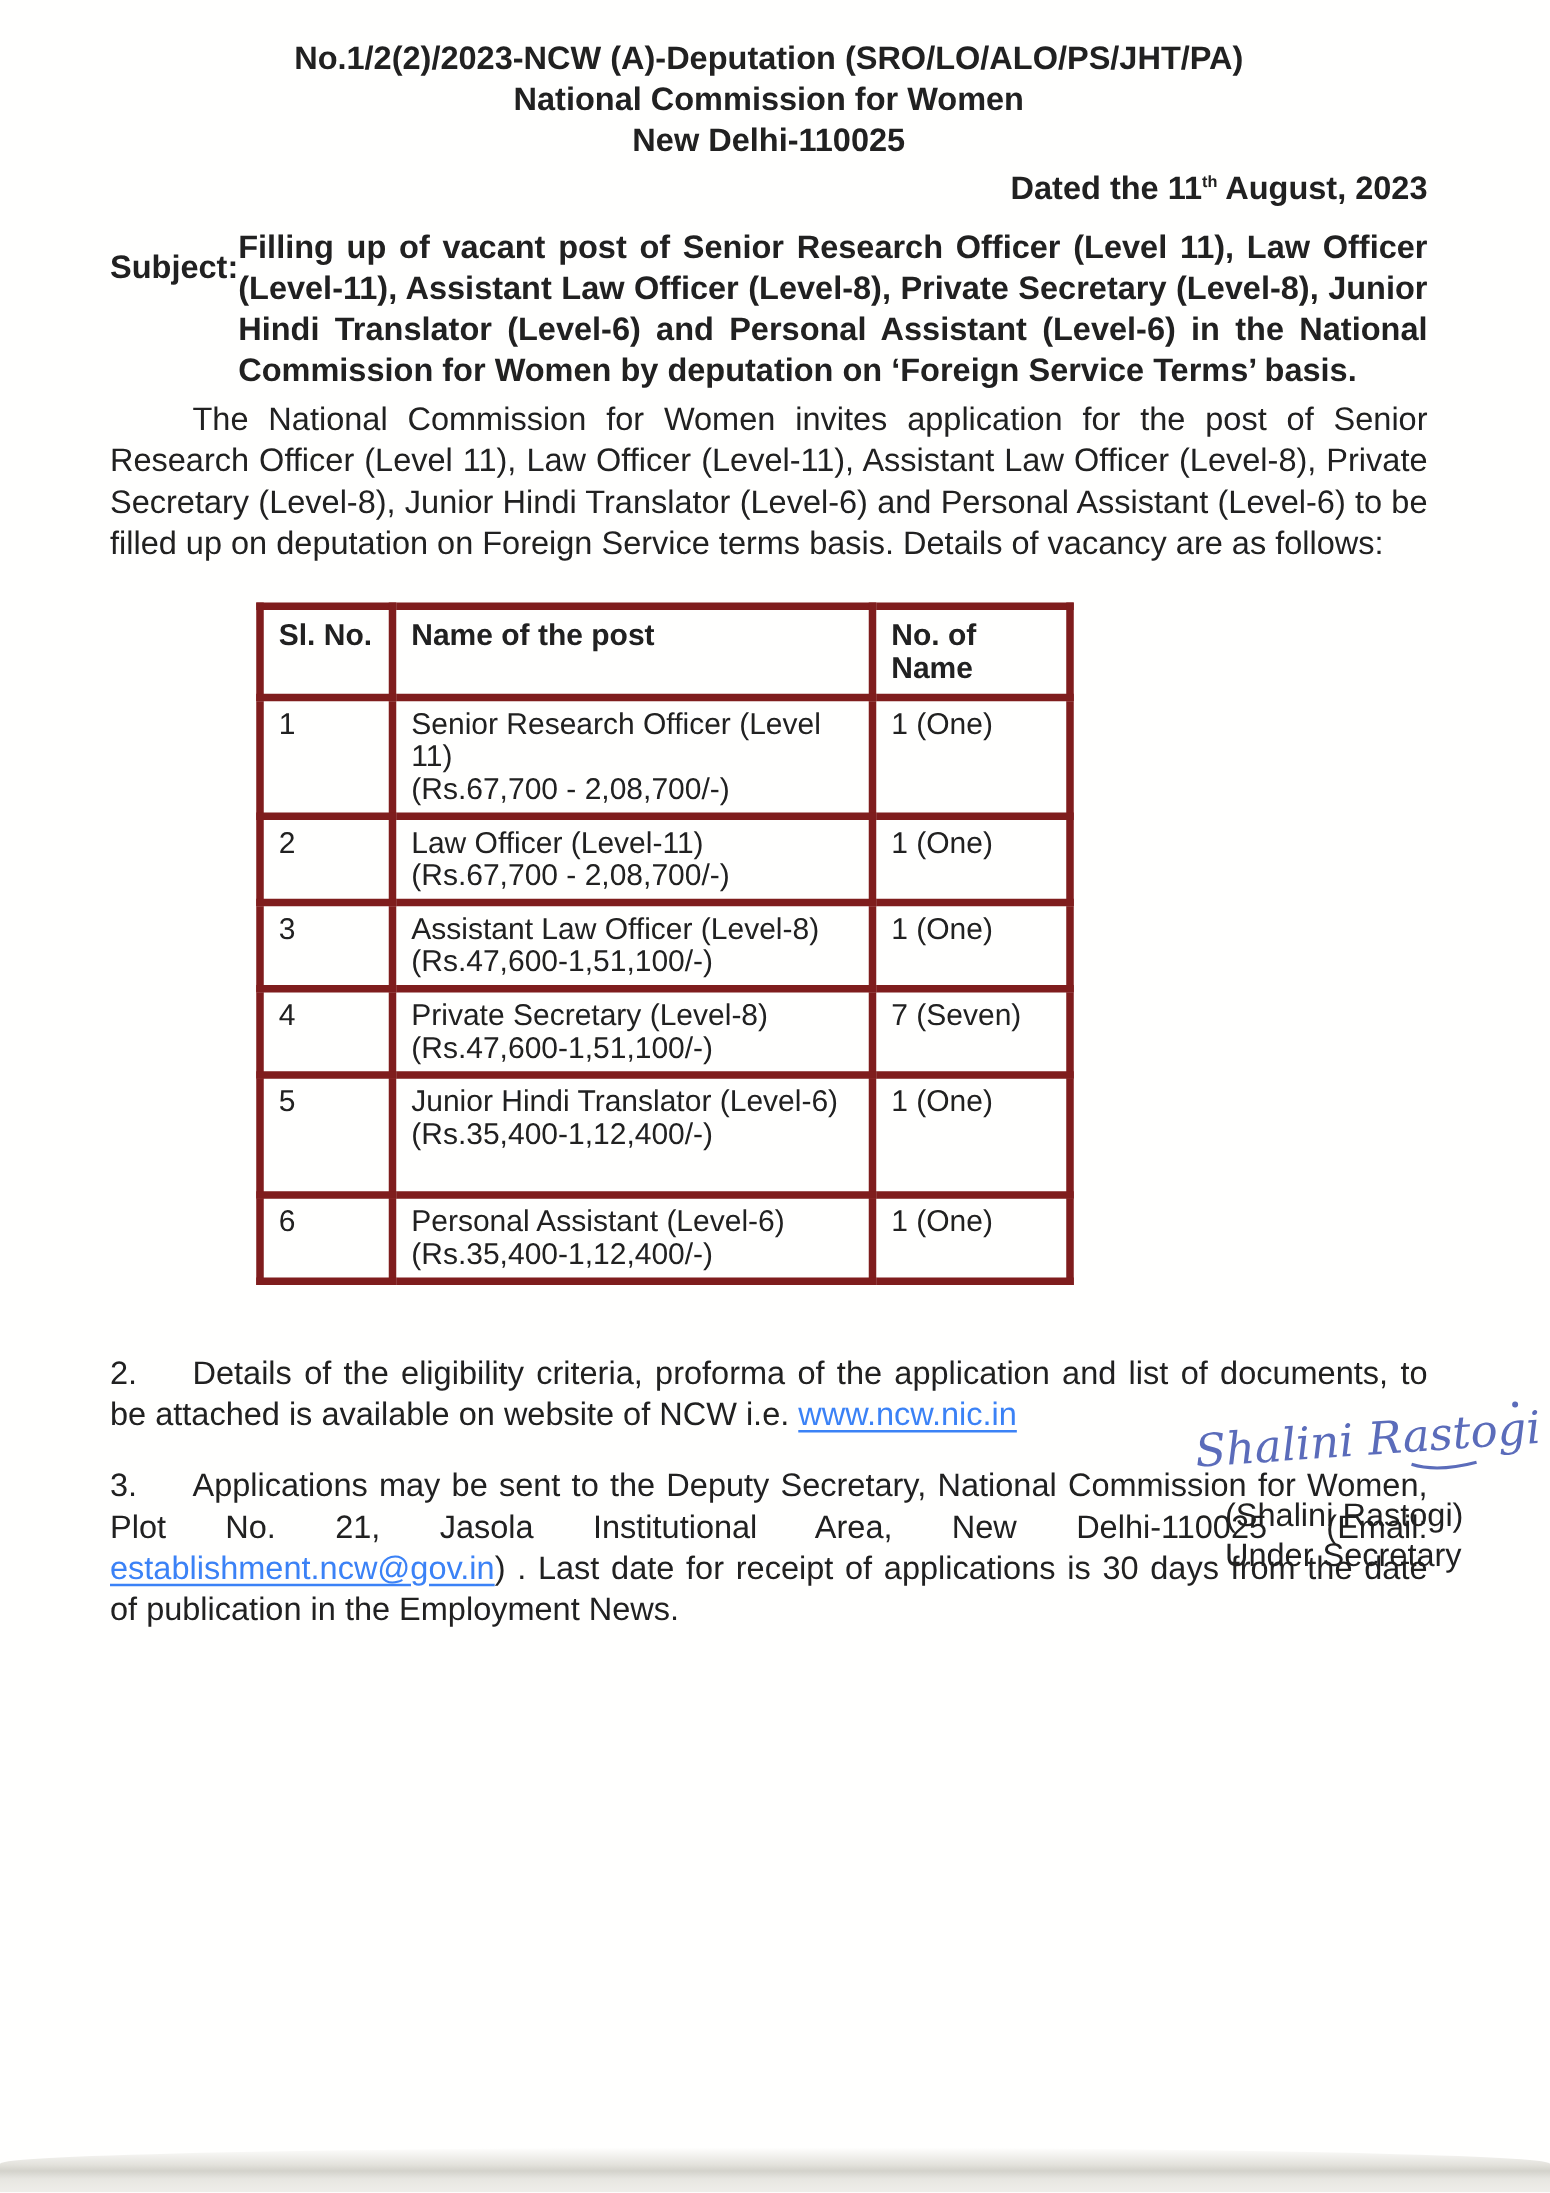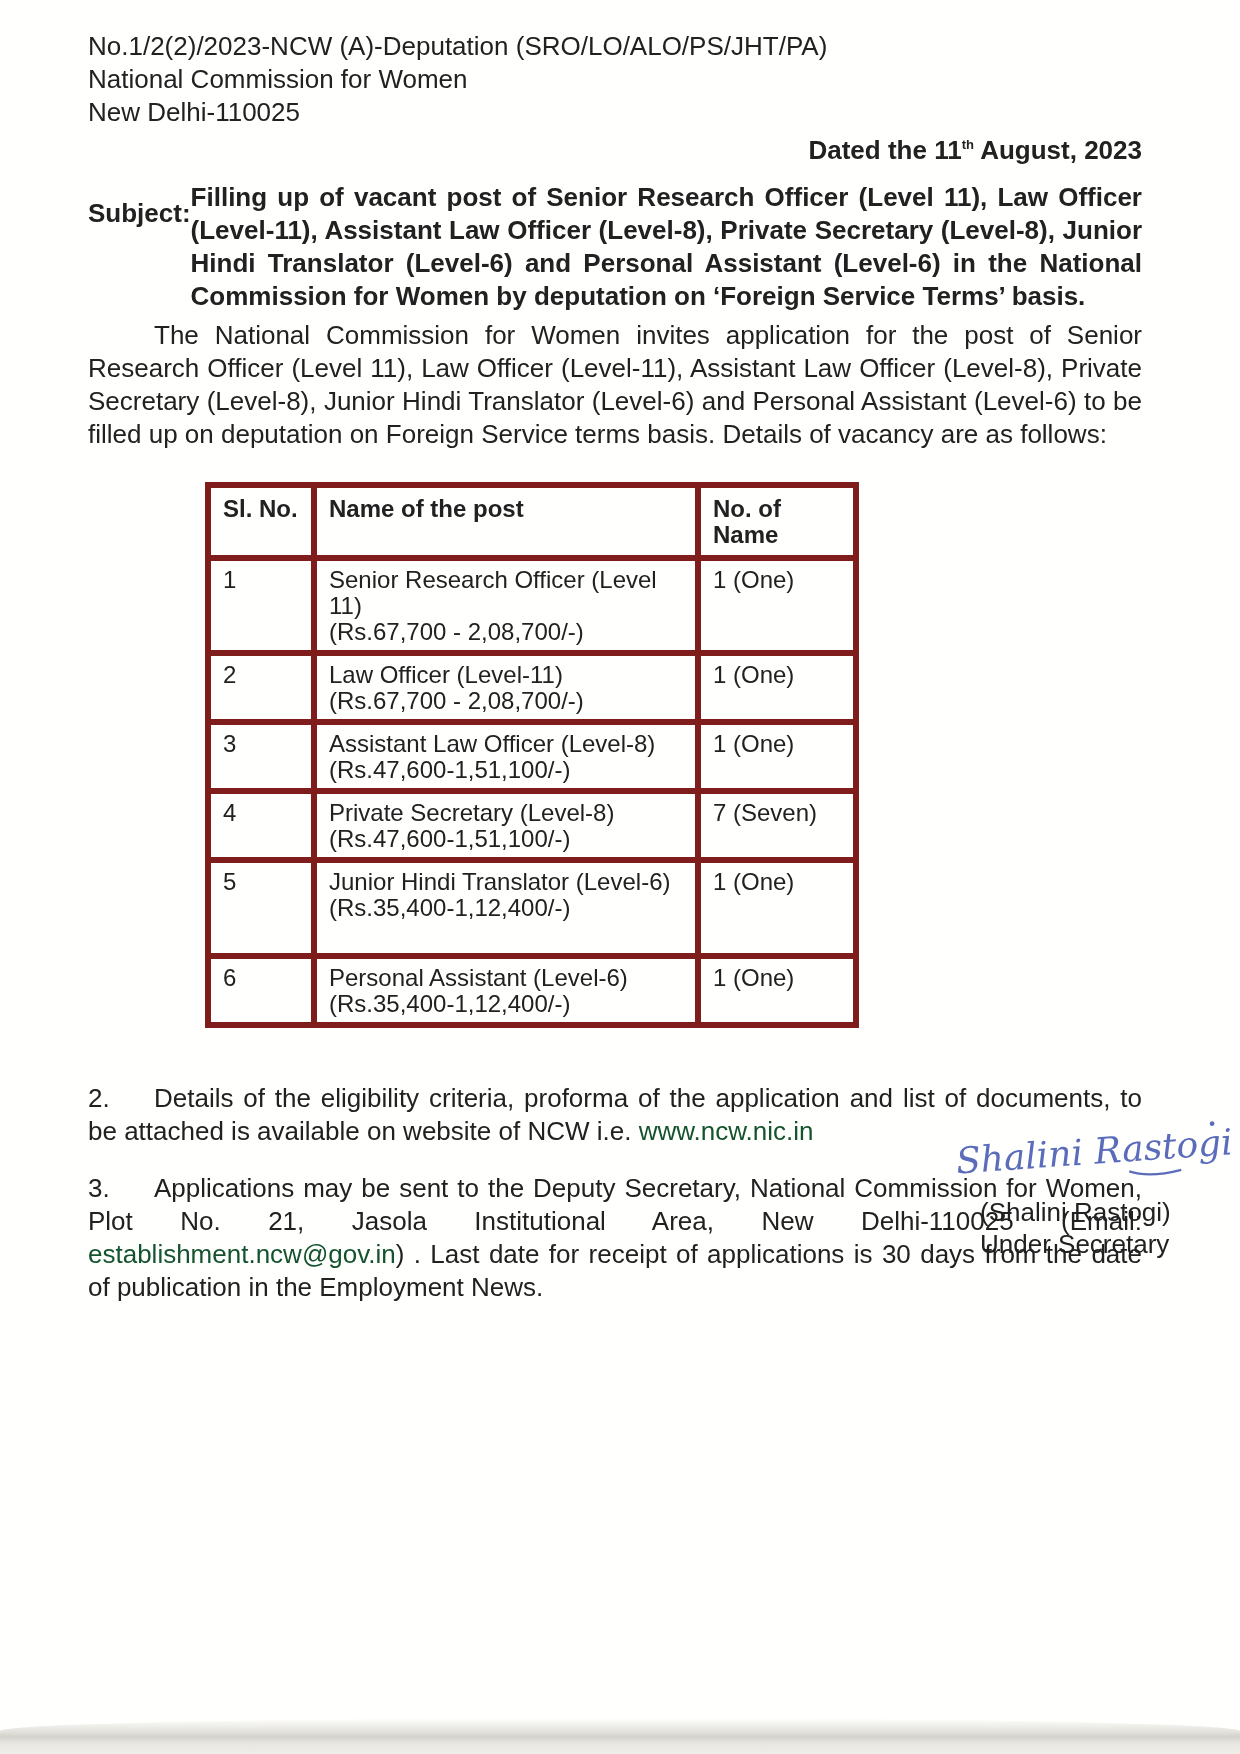--- a/index.html
+++ b/index.html
@@ -10,21 +10,21 @@
     height: 1754px;
     background: #fffffe;
     overflow: hidden;
     font-family: "Liberation Sans", sans-serif;
     color: #212121;
     font-size: 26px;
     line-height: 33px;
   }
   .content { padding: 30px 98px 0 88px; }
 
-  .doc-header { text-align: left; font-weight: normal; }
+  .doc-header { text-align: center; font-weight: bold; }
   .doc-header div { line-height: 33px; }
 
   .date-line { text-align: right; font-weight: bold; margin-top: 5px; }
   .date-line sup { font-size: 13px; line-height: 0; }
 
   .subject-block { display: flex; margin-top: 14px; font-weight: bold; }
   .subject-label { flex: 0 0 97px; margin-top: 16px; }
   .subject-text { flex: 1; text-align: justify; }
 
   .para1 { margin-top: 6px; text-align: justify; text-indent: 66px; }
@@ -46,21 +46,21 @@
   table.vacancy th { font-weight: bold; padding-top: 8px; padding-bottom: 7px; }
   table.vacancy tr.tall td { padding-bottom: 32px; }
   .col-sl { width: 106px; }
   .col-name { width: 384px; }
   .col-count { width: 158px; }
 
   .numbered-para { text-align: justify; }
   .para2 { margin-top: 54px; }
   .para3 { margin-top: 24px; }
   .para-num { display: inline-block; width: 66px; }
-  .doc-link { color: #14532d; text-underline-offset: 4px; }
+  .doc-link { color: #3b82f6; text-decoration: underline; text-underline-offset: 4px; }
 
   .signature-block { position: absolute; left: 952px; top: 1122px; width: 280px; }
   .signature-script { transform: rotate(-4deg); }
   .signature-script text {
     font-family: "DejaVu Serif", serif;
     font-style: italic;
     font-size: 36px;
   }
   .signature-name, .signature-title { padding-left: 28px; line-height: 32px; }
 

